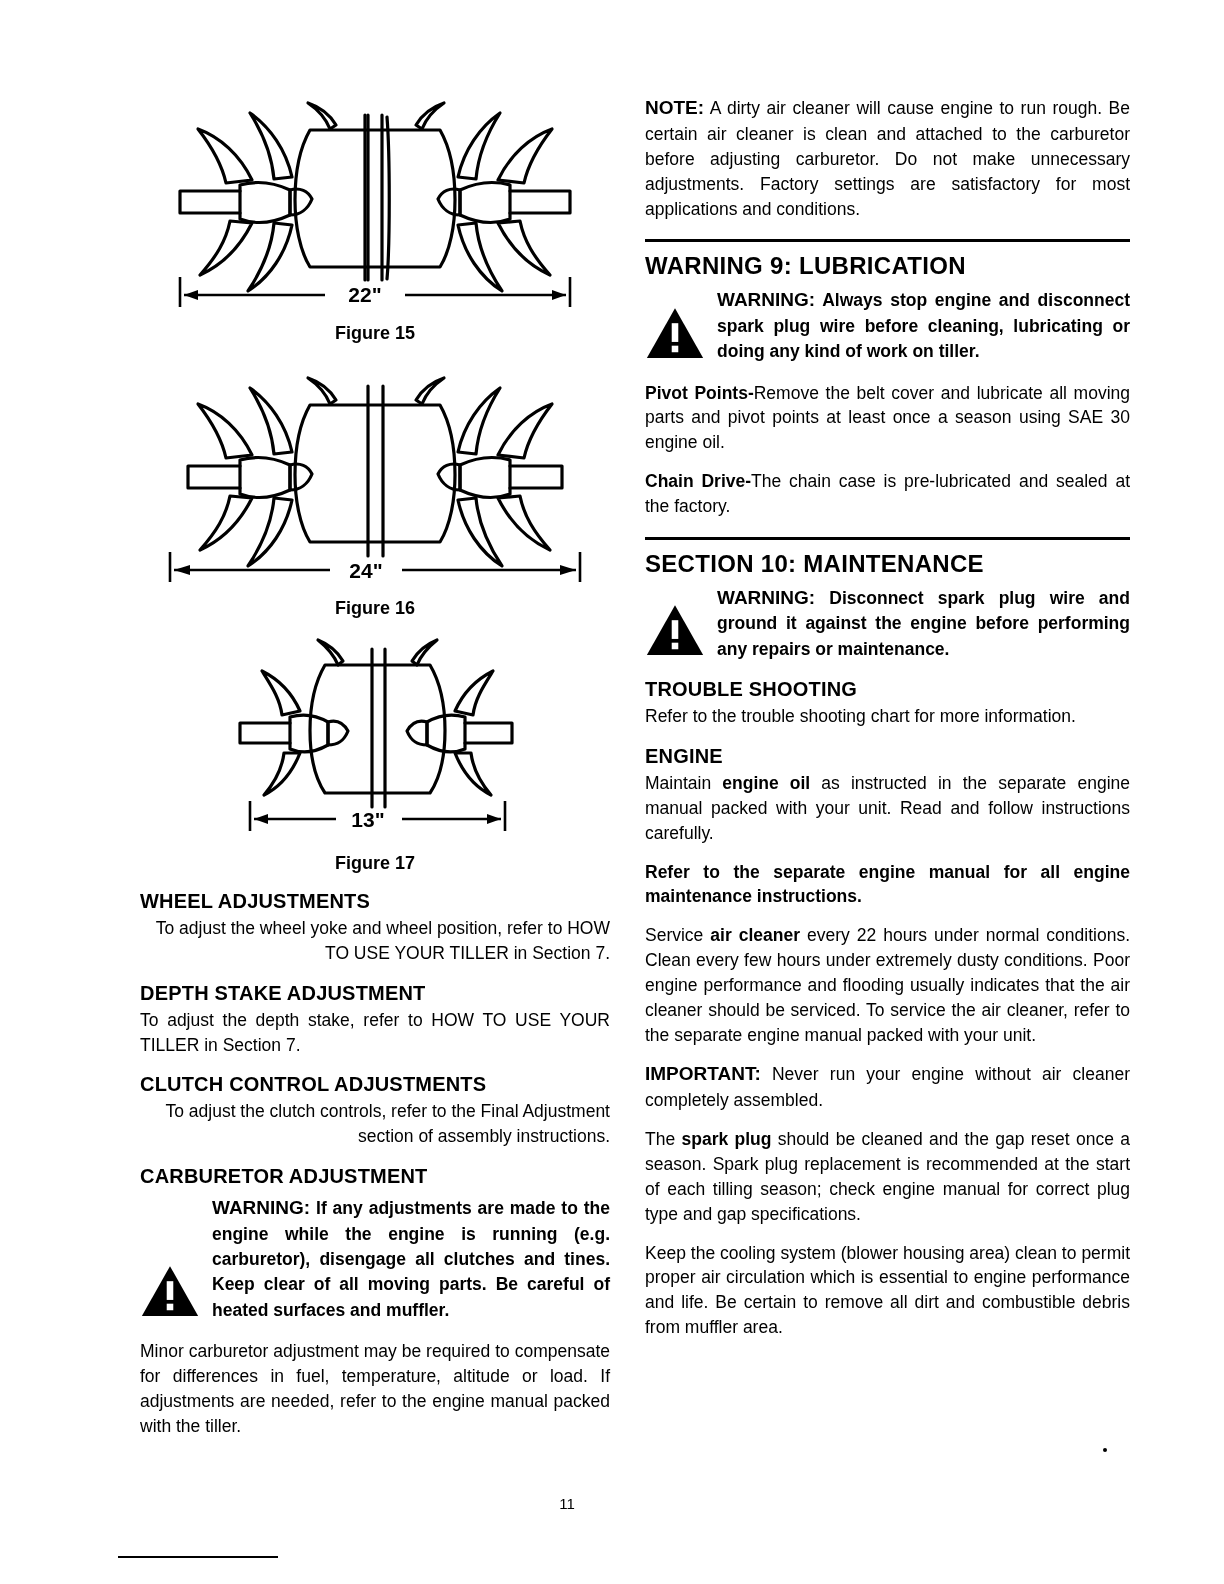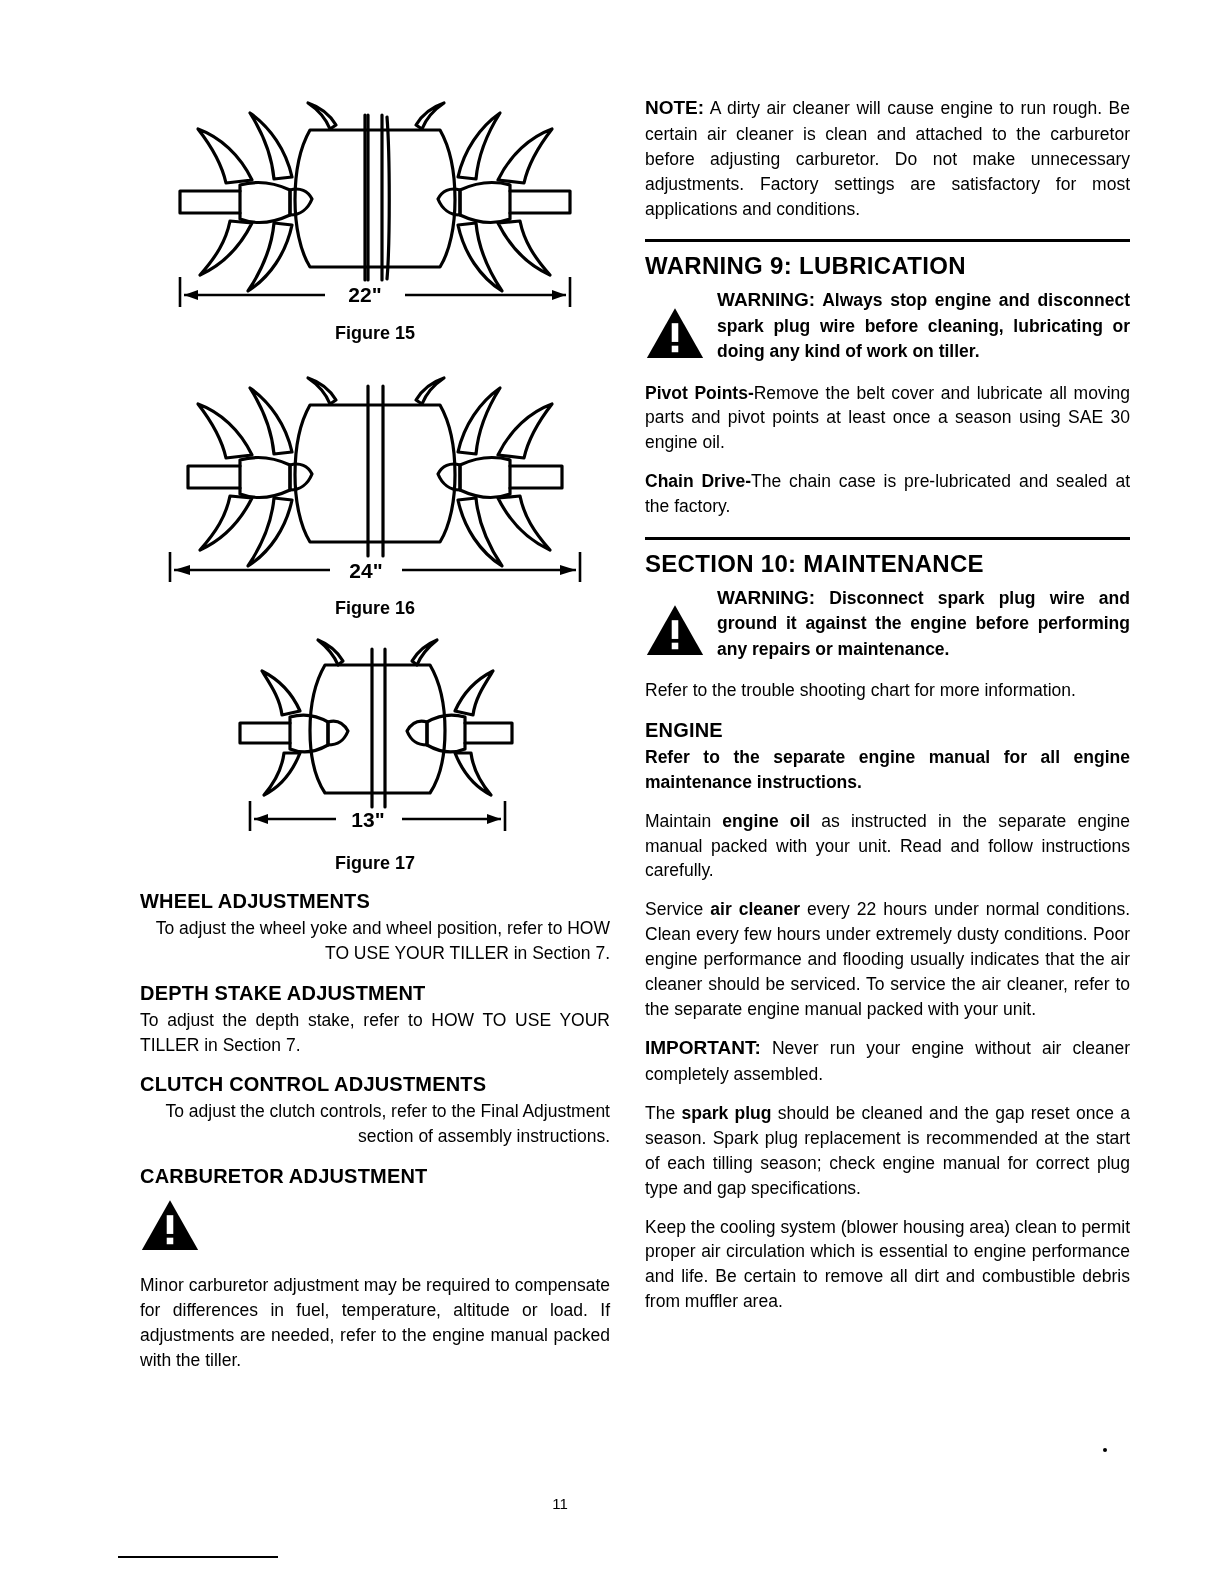--- a/index.html
+++ b/index.html
@@ -84,20 +84,21 @@
   .warn-text .lead { font-size: 19px; }
   b { font-weight: bold; }
   .lead-strong { font-weight: bold; font-size: 19px; }
   .pagenum {
     position: absolute;
     top: 1495px;
     left: 0;
     width: 1120px;
     text-align: center;
     font-size: 15px;
+    padding-left: 7px;
   }
   .footmark {
     position: absolute;
     left: 118px;
     top: 1556px;
     width: 160px;
     border-top: 2px solid #000;
   }
   .dot {
     position: absolute;
@@ -240,20 +241,24 @@
     <div class="h3">CARBURETOR ADJUSTMENT</div>
 
     <div class="warnblock">
       <div class="warn-icon">
         <svg viewBox="0 0 64 58" width="60" height="55">
           <polygon points="32,2 62,55 2,55" fill="#000"></polygon>
           <rect x="28.5" y="18" width="7" height="20" fill="#fff"></rect>
           <rect x="28.5" y="42" width="7" height="7" fill="#fff"></rect>
         </svg>
       </div>
+      <div class="warn-text">
+        <span class="lead">WARNING:</span>
+        <span>If any adjustments are made to the engine while the engine is running (e.g. carburetor), disengage all clutches and tines. Keep clear of all moving parts. Be careful of heated surfaces and muffler.</span>
+      </div>
     </div>
 
     <p>Minor carburetor adjustment may be required to compensate for differences in fuel, temperature, altitude or load. If adjustments are needed, refer to the engine manual packed with the tiller.</p>
   </div>
 
   <div class="col-right">
 
     <p>
       <span class="lead-strong">NOTE:</span>
       <span>A dirty air cleaner will cause engine to run rough. Be certain air cleaner is clean and attached to the carburetor before adjusting carburetor. Do not make unnecessary adjustments. Factory settings are satisfactory for most applications and conditions.</span>
@@ -294,28 +299,29 @@
           <rect x="28.5" y="18" width="7" height="20" fill="#fff"></rect>
           <rect x="28.5" y="42" width="7" height="7" fill="#fff"></rect>
         </svg>
       </div>
       <div class="warn-text">
         <span class="lead">WARNING:</span>
         <span>Disconnect spark plug wire and ground it against the engine before performing any repairs or maintenance.</span>
       </div>
     </div>
 
+    <div class="h3 first">TROUBLE SHOOTING</div>
     <p>Refer to the trouble shooting chart for more information.</p>
 
     <div class="h3">ENGINE</div>
+    <p>
+      <span>Maintain </span><b>engine oil</b><span> as instructed in the separate engine manual packed with your unit. Read and follow instructions carefully.</span>
+    </p>
+
     <p style="font-weight:bold">Refer to the separate engine manual for all engine maintenance instructions.</p>
-
-    <p>
-      <span>Maintain </span><b>engine oil</b><span> as instructed in the separate engine manual packed with your unit. Read and follow instructions carefully.</span>
-    </p>
 
     <p>
       <span>Service </span><b>air cleaner</b><span> every 22 hours under normal conditions. Clean every few hours under extremely dusty conditions. Poor engine performance and flooding usually indicates that the air cleaner should be serviced. To service the air cleaner, refer to the separate engine manual packed with your unit.</span>
     </p>
 
     <p>
       <span class="lead-strong">IMPORTANT:</span>
       <span>Never run your engine without air cleaner completely assembled.</span>
     </p>
 

